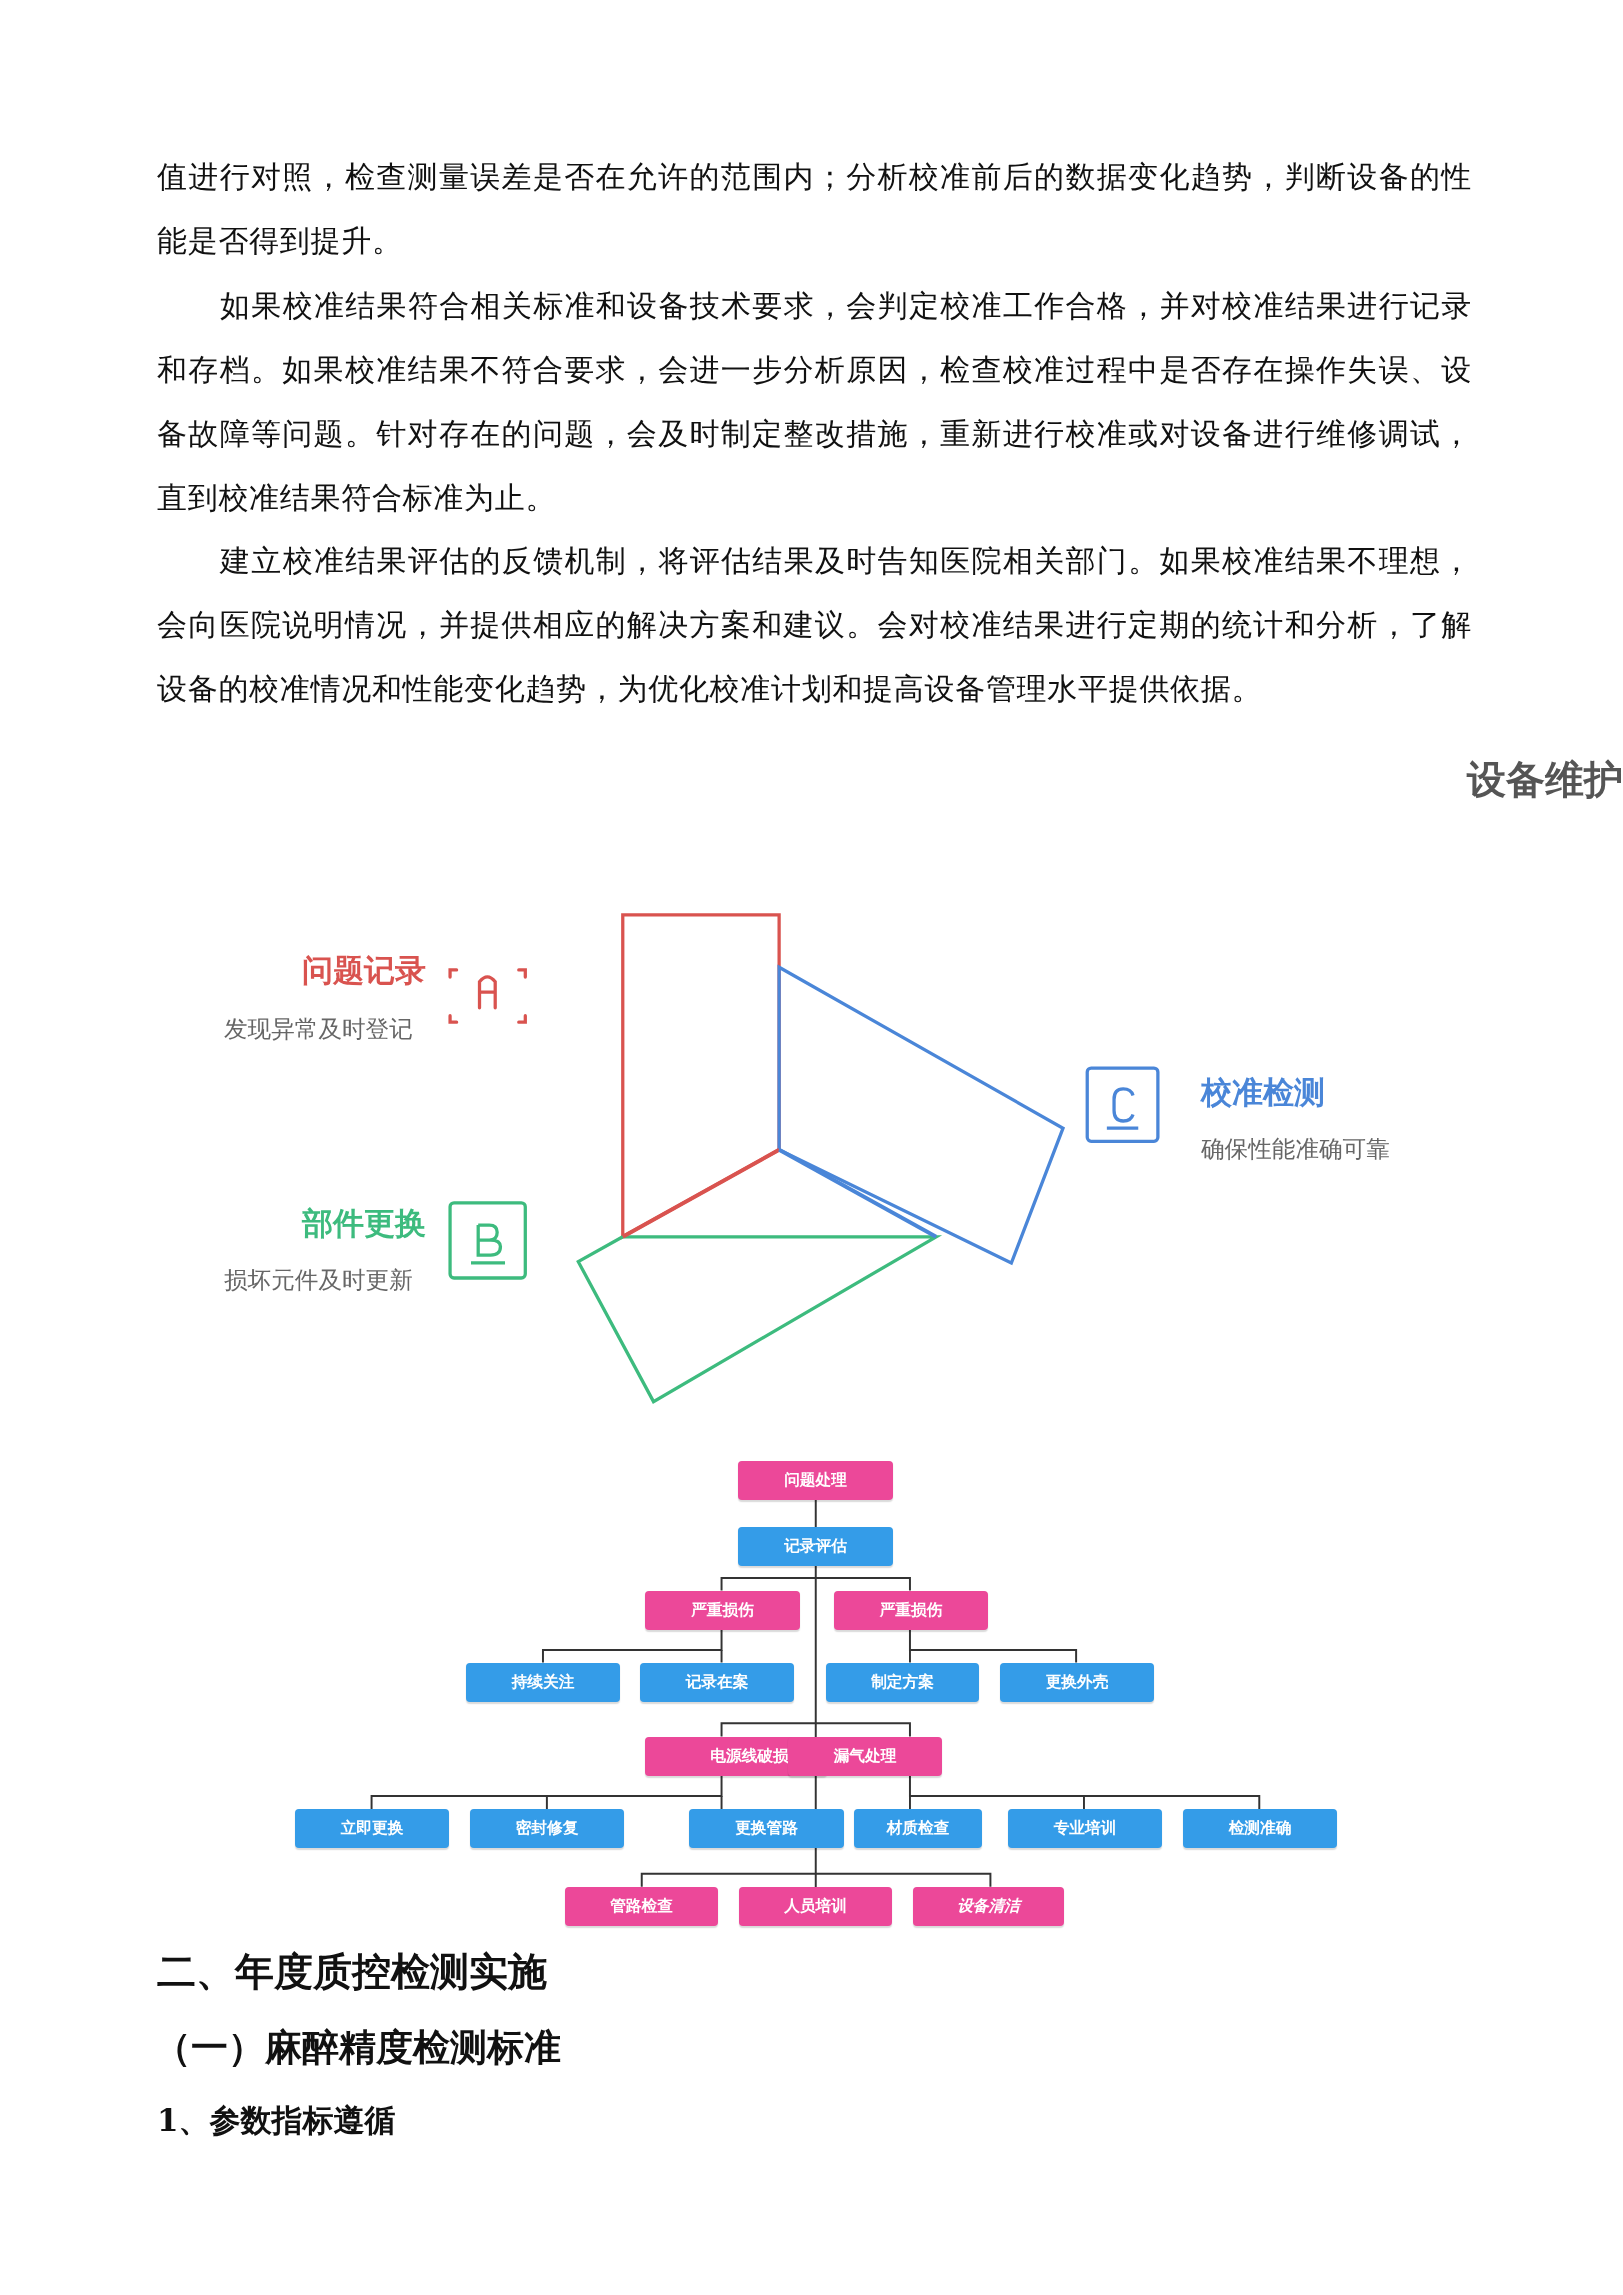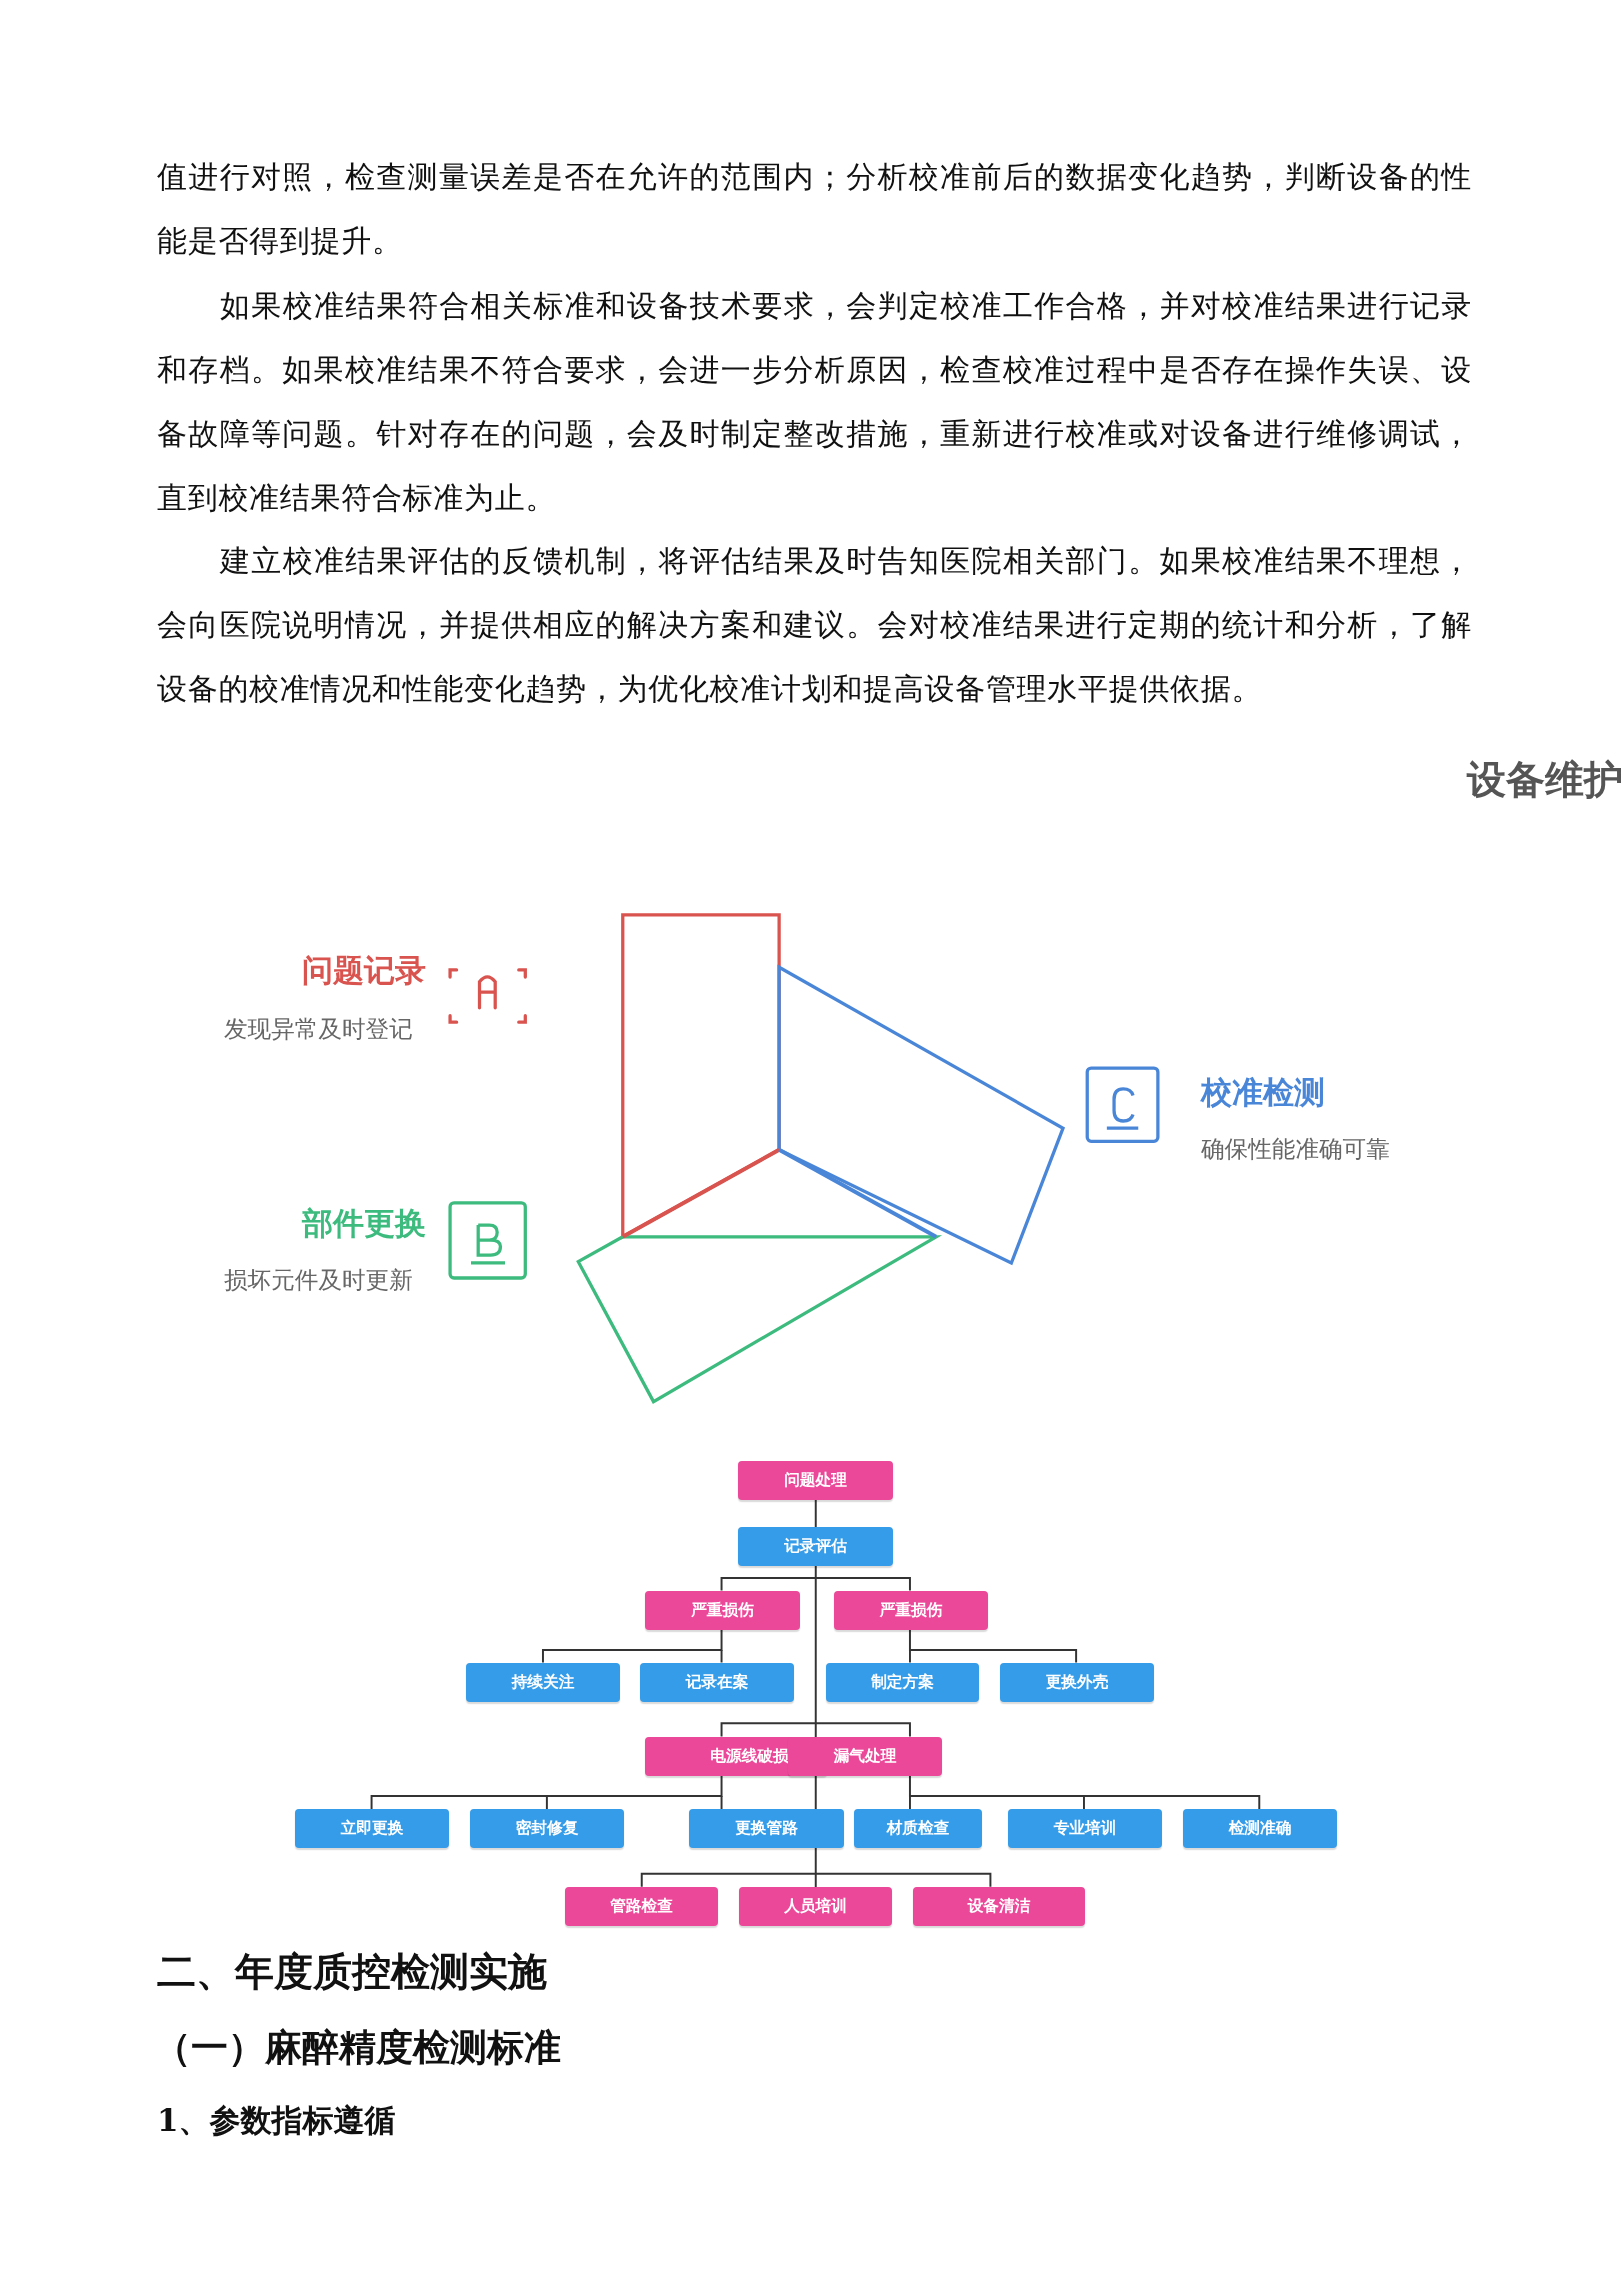--- a/index.html
+++ b/index.html
@@ -104,18 +104,18 @@
 
 <div class="node light" style="left:295px;top:1809px;width:154px;">立即更换</div>
 <div class="node light" style="left:470px;top:1809px;width:154px;">密封修复</div>
 <div class="node light" style="left:645px;top:1809px;width:155px;margin-left:44px;">更换管路</div>
 <div class="node light" style="left:834px;top:1809px;width:128px;margin-left:20px;">材质检查</div>
 <div class="node light" style="left:1008px;top:1809px;width:154px;">专业培训</div>
 <div class="node light" style="left:1183px;top:1809px;width:154px;">检测准确</div>
 
 <div class="node dark" style="left:565px;top:1887px;width:153px;">管路检查</div>
 <div class="node dark" style="left:739px;top:1887px;width:153px;">人员培训</div>
-<div class="node dark" style="left:913px;top:1887px;width:172px;">设备清洁</div>
+<div class="node dark" style="left:913px;top:1887px;width:151px;font-style:italic;">设备清洁</div>
 
 <h1 class="h1" style="top:1945px;">二、年度质控检测实施</h1>
 <h2 class="h2" style="top:2023px;left:154px;">（一）麻醉精度检测标准</h2>
 <h3 class="h3" style="top:2100px;">1、参数指标遵循</h3>
 
 
 </body></html>

